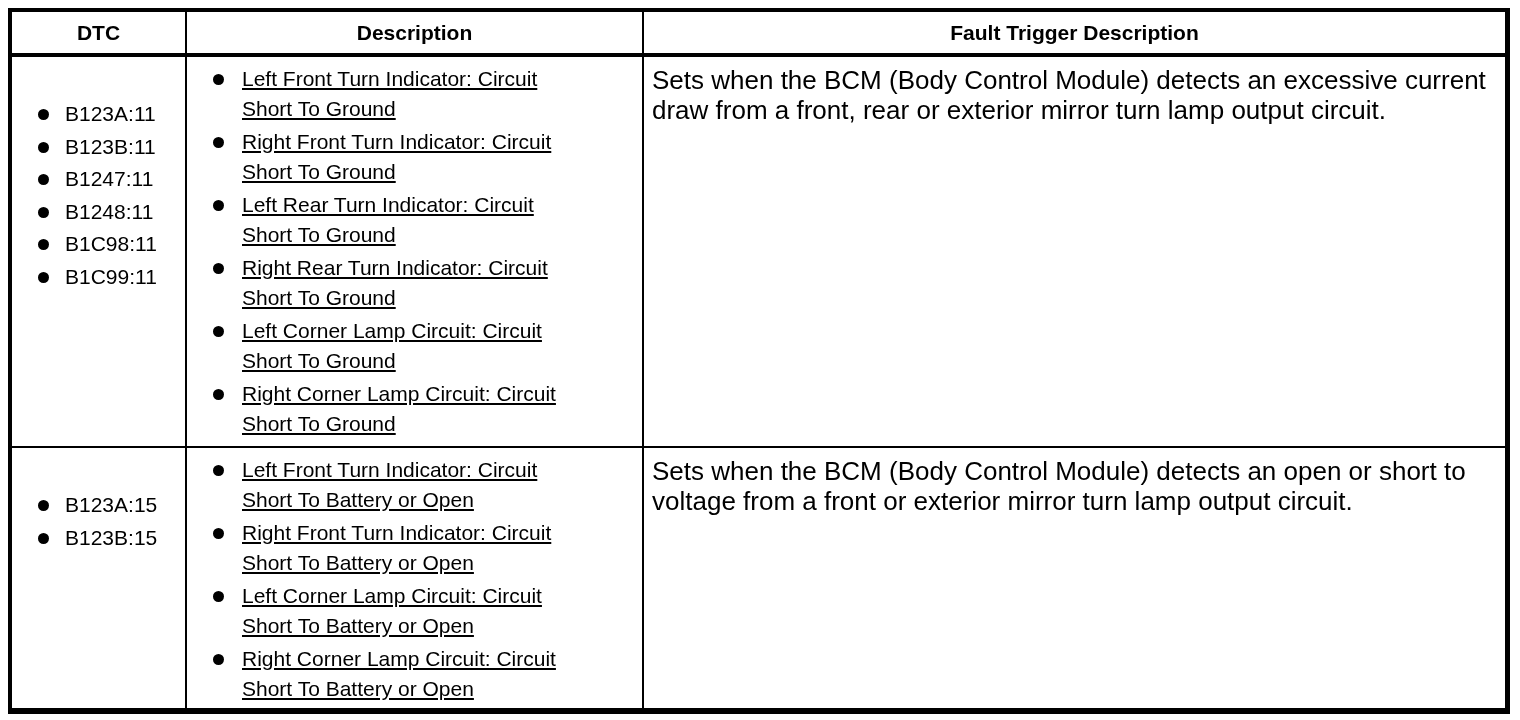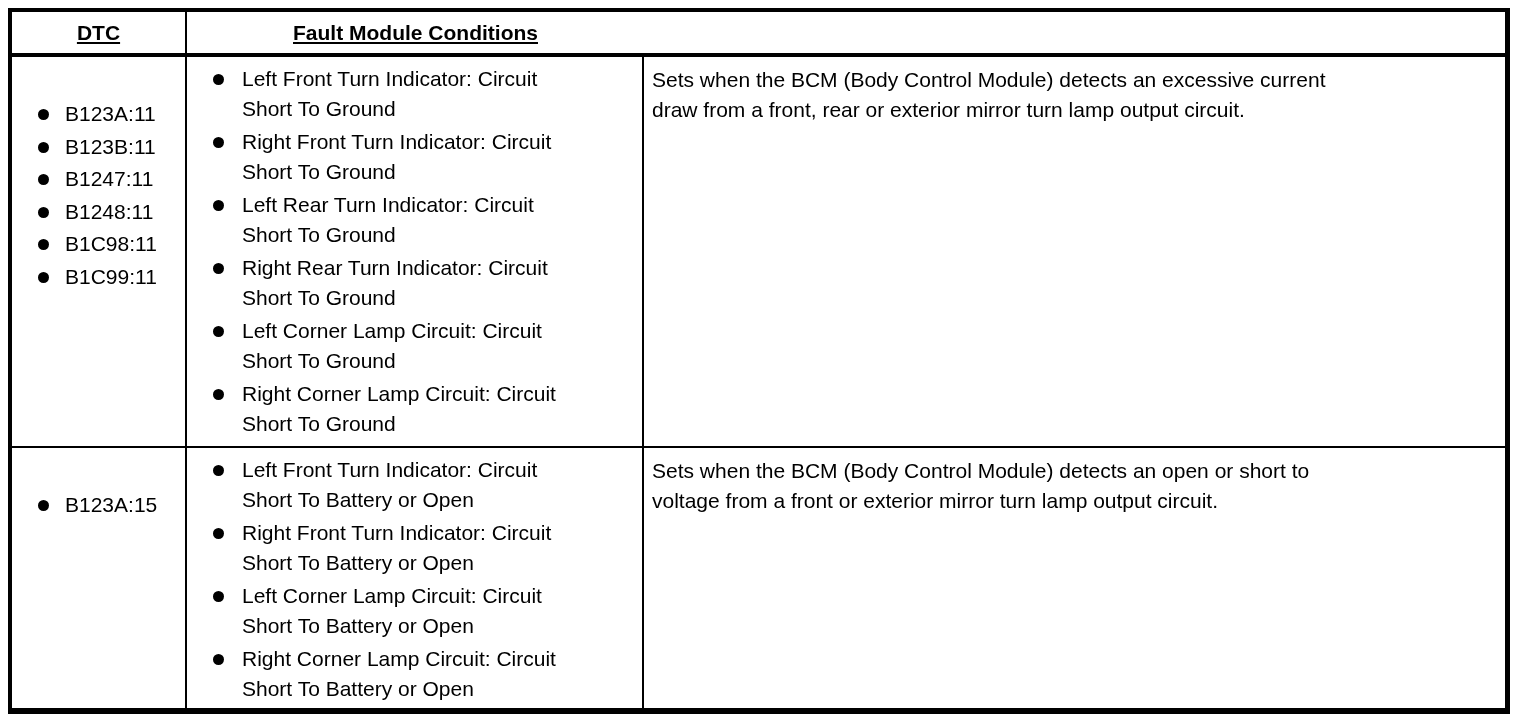--- a/index.html
+++ b/index.html
@@ -30,21 +30,20 @@
     flex-direction: column;
   }
   .trow {
     display: grid;
     grid-template-columns: 175px 457px 1fr;
     box-sizing: border-box;
   }
   .header-row {
     flex: 0 0 45px;
     border-bottom: 4px solid #000000;
-    text-decoration: underline;
   }
   .body-row-1 {
     flex: 0 0 391px;
     border-bottom: 2px solid #000000;
   }
   .body-row-2 {
     flex: 1 1 auto;
   }
   .cell {
     box-sizing: border-box;
@@ -72,52 +71,53 @@
     margin-top: 35px;
   }
   .desc-list {
     padding: 7px 0 0 26px;
     line-height: 30px;
   }
   .bullet-list li {
     position: relative;
   }
   .dtc-list li { padding-left: 27px; }
-  .desc-list li { padding-left: 29px; margin-bottom: 3px; }
+  .desc-list li { padding-left: 29px; margin-bottom: 3px; text-decoration: underline; }
   .bullet {
     position: absolute;
     left: 0;
     width: 11px;
     height: 11px;
     border-radius: 50%;
     background: #000000;
   }
   .dtc-list .bullet { top: 11px; }
   .desc-list .bullet { top: 10px; }
   .li-text {
     white-space: pre-line;
   }
   .fault-cell {
     padding: 8px 16px 0 8px;
   }
   .fault-text {
     margin: 0;
-    font-size: 21px;
+    font-size: 26px;
     line-height: 30px;
     white-space: pre-line;
   }
 </style>
 </head>
 <body>
 
 <div class="dtc-table">
 
   <div class="trow header-row">
     <div class="cell col-dtc header-cell">DTC</div>
-    <div class="cell header-cell">Fault Module Conditions</div>
+    <div class="cell col-desc header-cell">Description</div>
+    <div class="cell header-cell">Fault Trigger Description</div>
   </div>
 
   <div class="trow body-row-1">
     <div class="cell col-dtc">
       <ul class="bullet-list dtc-list">
           <li><span class="bullet"></span><span class="li-text">B123A:11</span></li>
           <li><span class="bullet"></span><span class="li-text">B123B:11</span></li>
           <li><span class="bullet"></span><span class="li-text">B1247:11</span></li>
           <li><span class="bullet"></span><span class="li-text">B1248:11</span></li>
           <li><span class="bullet"></span><span class="li-text">B1C98:11</span></li>
@@ -143,20 +143,21 @@
     <div class="cell fault-cell">
       <p class="fault-text">Sets when the BCM (Body Control Module) detects an excessive current
 draw from a front, rear or exterior mirror turn lamp output circuit.</p>
     </div>
   </div>
 
   <div class="trow body-row-2">
     <div class="cell col-dtc">
       <ul class="bullet-list dtc-list">
           <li><span class="bullet"></span><span class="li-text">B123A:15</span></li>
+          <li><span class="bullet"></span><span class="li-text">B123B:15</span></li>
         </ul>
     </div>
     <div class="cell col-desc">
       <ul class="bullet-list desc-list">
           <li><span class="bullet"></span><span class="li-text">Left Front Turn Indicator: Circuit
 Short To Battery or Open</span></li>
           <li><span class="bullet"></span><span class="li-text">Right Front Turn Indicator: Circuit
 Short To Battery or Open</span></li>
           <li><span class="bullet"></span><span class="li-text">Left Corner Lamp Circuit: Circuit
 Short To Battery or Open</span></li>

